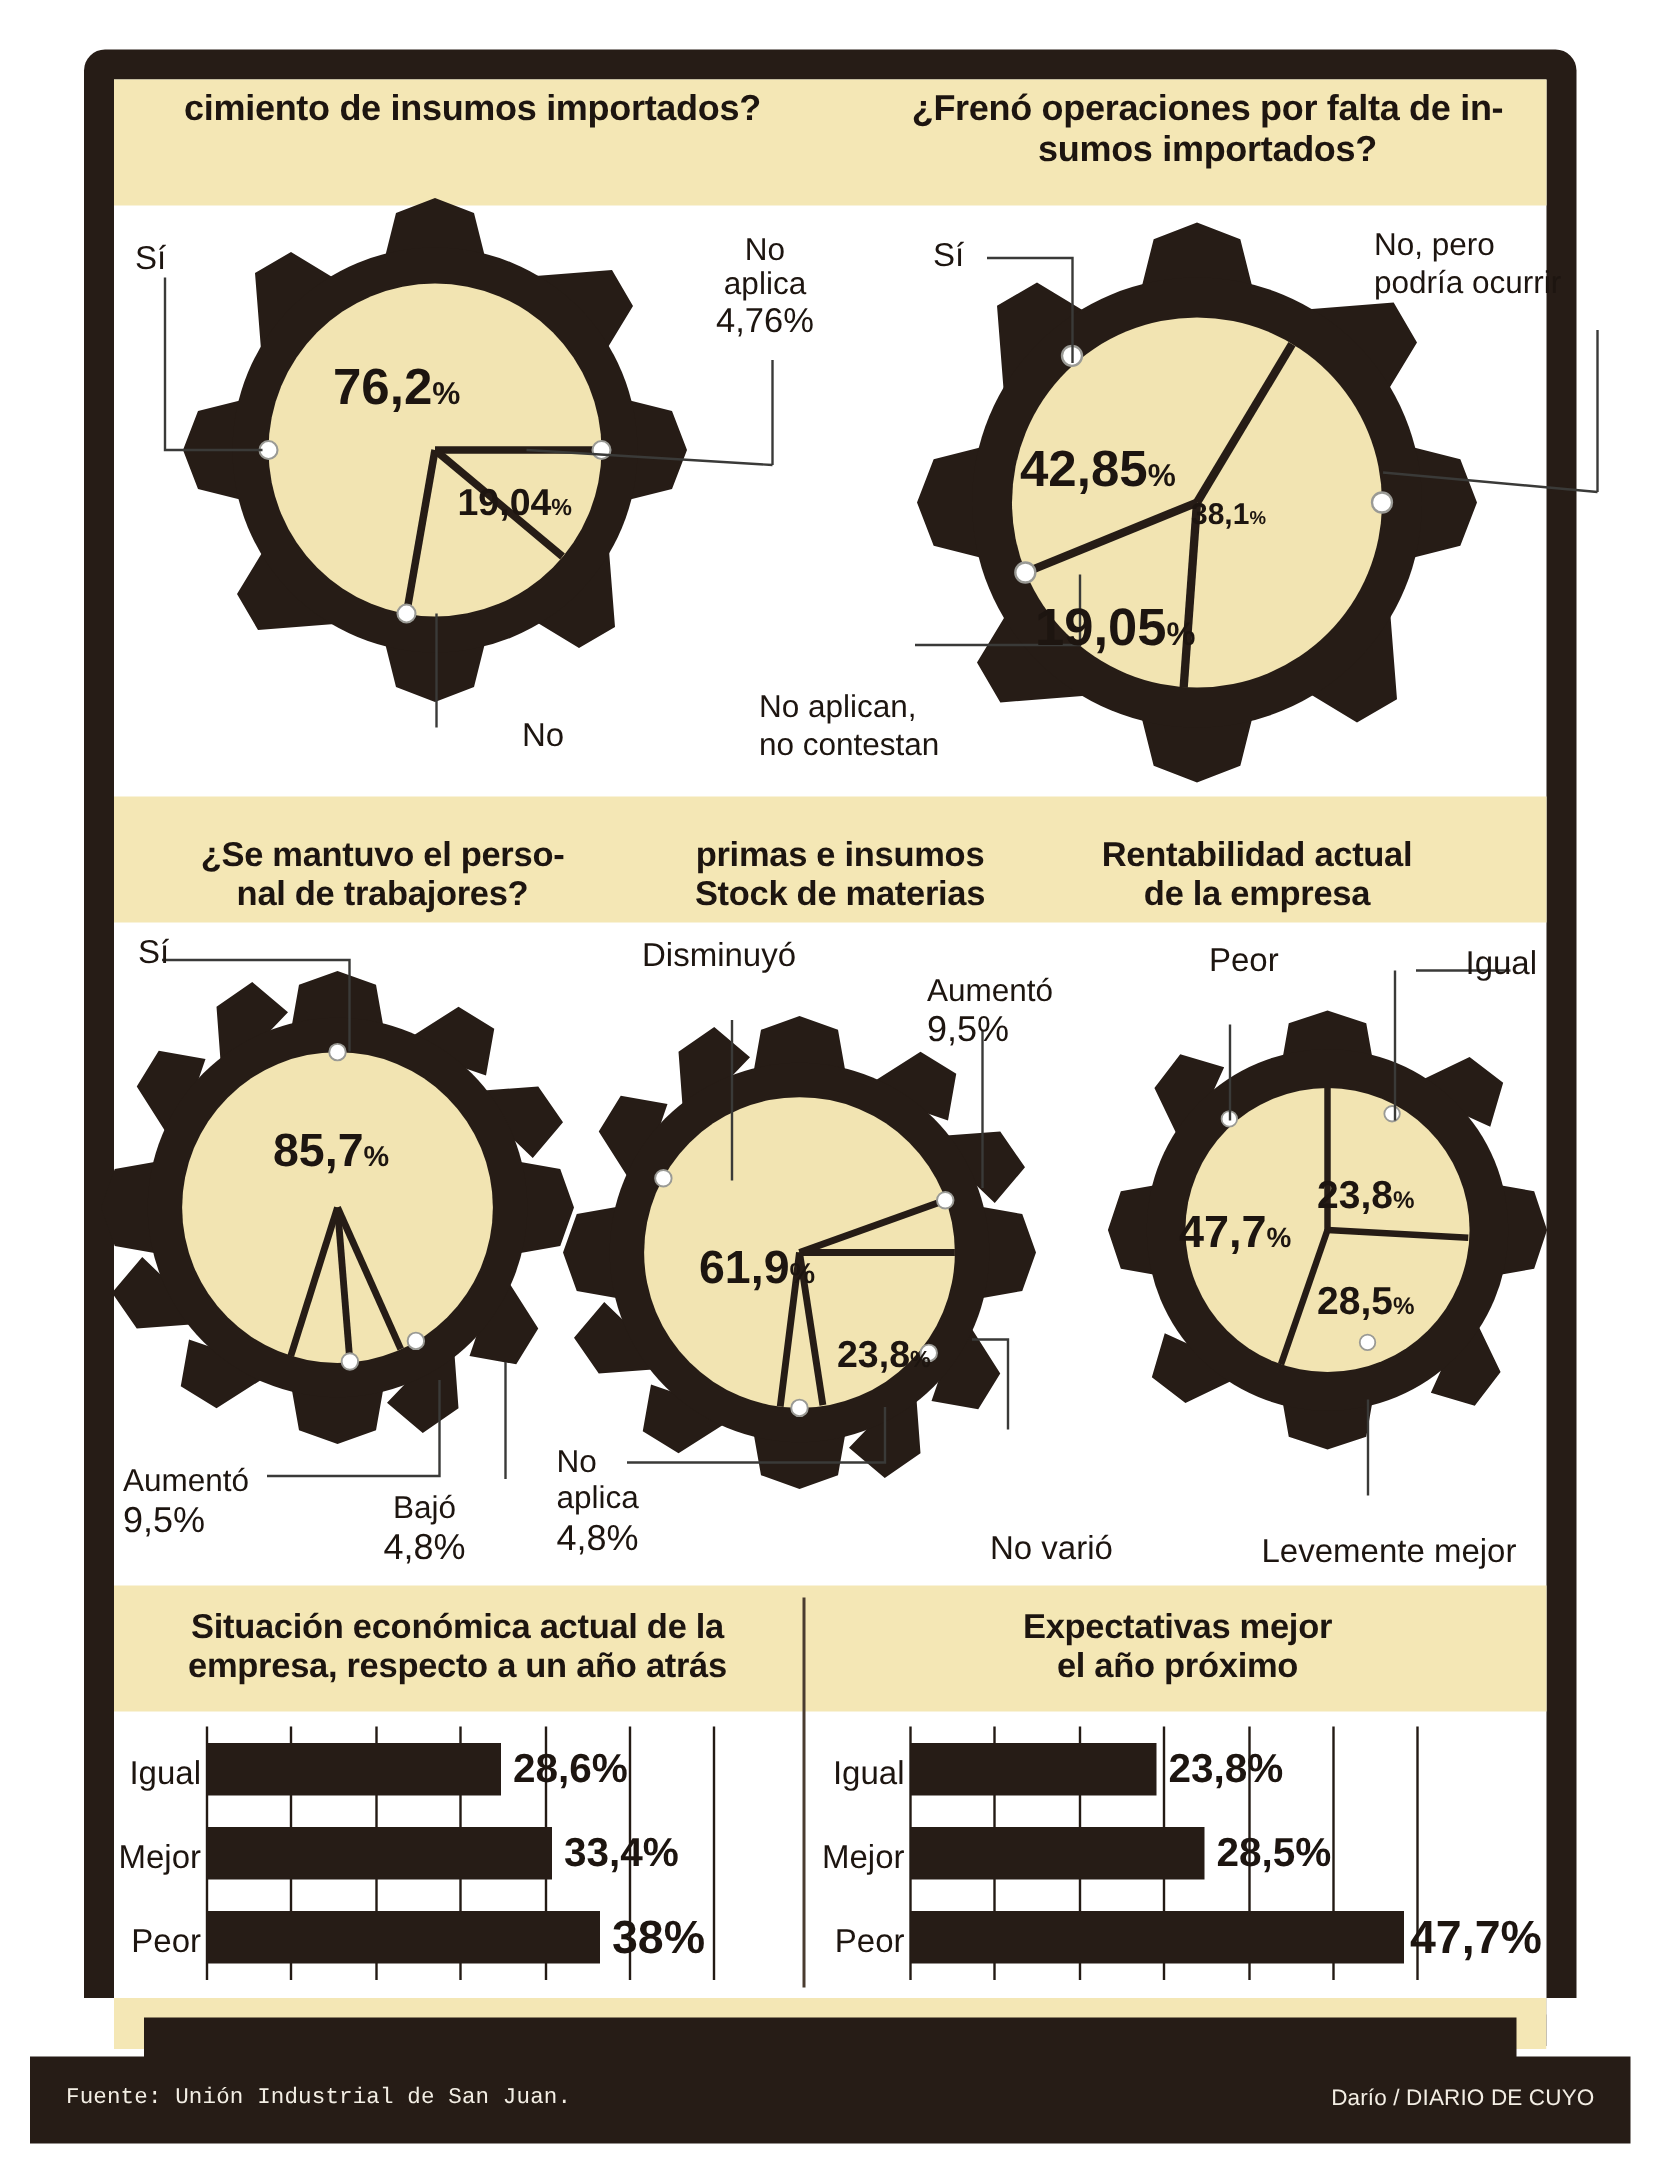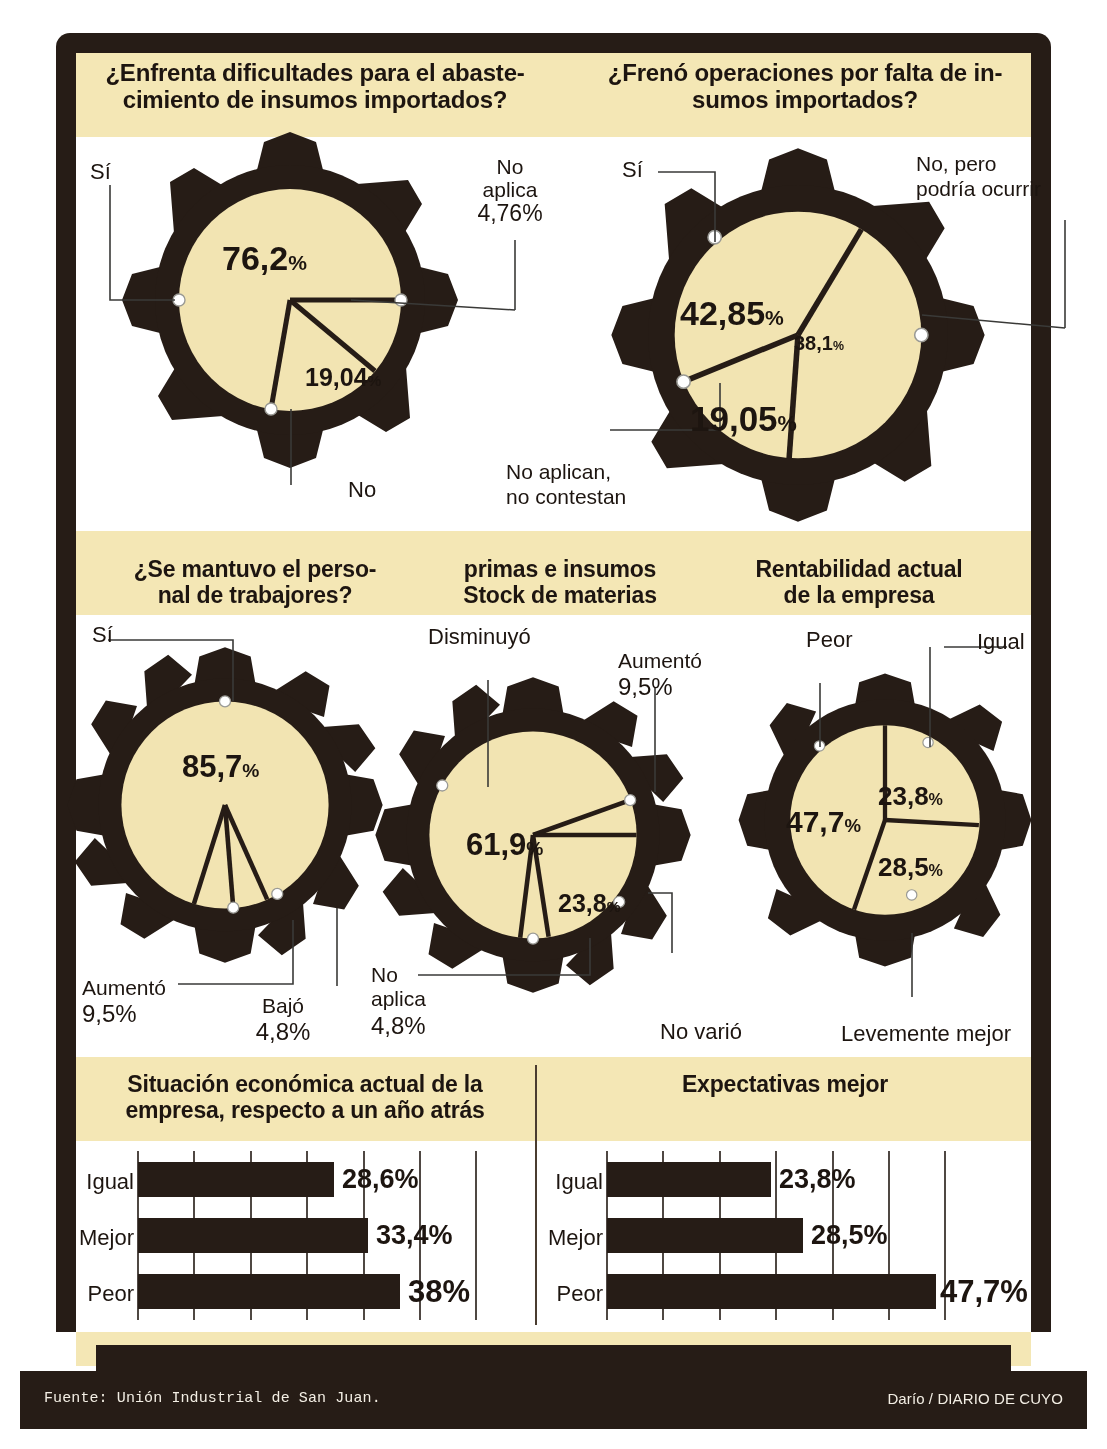--- a/index.html
+++ b/index.html
@@ -33,21 +33,20 @@
 </style>
 </head>
 <body>
 
 <div class="frame"></div>
 <div class="frame-inner"></div>
 
 <div class="band" style="left:76px;top:53px;width:955px;height:84px;"></div>
 
 <div class="panel-title" style="left:80px;top:60px;width:470px;font-size:24px;">
-  <div>¿Enfrenta dificultades para el abaste-</div>
   <div>cimiento de insumos importados?</div>
 </div>
 
 <div class="panel-title" style="left:585px;top:60px;width:440px;font-size:24px;">
   <div>¿Frenó operaciones por falta de in-</div>
   <div>sumos importados?</div>
 </div>
 
 <div class="gearzone" style="left:110px;top:120px;width:360px;height:360px;">
   <svg width="360" height="360" viewBox="0 0 360 360">
@@ -89,21 +88,21 @@
 
 <div class="lbl" style="left:90px;top:160px;font-size:22px;">Sí</div>
 <div class="lbl" style="left:348px;top:478px;font-size:22px;">No</div>
 <div class="lbl c" style="left:455px;top:155px;width:110px;font-size:21px;">
   <div>No</div>
   <div>aplica</div>
   <div class="b" style="font-size:23px;">4,76%</div>
 </div>
 
 <div class="lbl b" style="left:222px;top:240px;font-size:34px;"><span>76,2</span><span class="pct-small">%</span></div>
-<div class="lbl b" style="left:305px;top:322px;font-size:25px;margin-top:42px;"><span>19,04</span><span class="pct-small">%</span></div>
+<div class="lbl b" style="left:305px;top:322px;font-size:25px;"><span>19,04</span><span class="pct-small">%</span></div>
 
 <div class="gearzone" style="left:598px;top:135px;width:400px;height:400px;">
   <svg width="400" height="400" viewBox="0 0 360 360">
     <g>
       <path fill="#261c16" d="
         M180 12 L206 22 L214 54 L146 54 L154 22 Z
         M298 60 L312 84 L295 112 L247 64 Z
         M348 180 L338 206 L306 214 L306 146 L338 154 Z
         M300 298 L276 312 L248 295 L296 247 Z
         M180 348 L154 338 L146 306 L214 306 L206 338 Z
@@ -151,21 +150,21 @@
 <div class="band" style="left:76px;top:531px;width:955px;height:84px;"></div>
 
 <div class="panel-title" style="left:80px;top:557px;width:350px;font-size:23px;">
   <div>¿Se mantuvo el perso-</div>
   <div>nal de trabajores?</div>
 </div>
 <div class="panel-title" style="left:400px;top:557px;width:320px;font-size:23px;">
   <div>primas e insumos</div>
   <div>Stock de materias</div>
 </div>
-<div class="panel-title" style="left:704px;top:557px;width:310px;font-size:23px;">
+<div class="panel-title" style="left:683px;top:557px;width:310px;font-size:23px;">
   <div>Rentabilidad actual</div>
   <div>de la empresa</div>
 </div>
 
 <div class="gearzone" style="left:60px;top:640px;width:330px;height:330px;">
   <svg width="330" height="330" viewBox="0 0 360 360">
     <g>
       <path fill="#261c16" d="
         M180 8 L208 18 L214 52 L146 52 L152 18 Z
         M268 34 L294 50 L288 84 L224 62 Z
@@ -318,20 +317,21 @@
 <div class="band" style="left:76px;top:1057px;width:955px;height:84px;"></div>
 
 <div class="vline" style="left:535px;top:1065px;height:260px;width:2px;background:#4a3c30;"></div>
 
 <div class="panel-title" style="left:80px;top:1072px;width:450px;font-size:23px;">
   <div>Situación económica actual de la</div>
   <div>empresa, respecto a un año atrás</div>
 </div>
 <div class="panel-title" style="left:545px;top:1072px;width:480px;font-size:23px;">
   <div>Expectativas mejor</div>
+  <div>el año próximo</div>
 </div>
 
 <svg style="position:absolute;left:76px;top:1145px;" width="460" height="180">
   <g stroke="#231a14" stroke-width="1.6">
     <line x1="62" y1="6" x2="62" y2="175"></line>
     <line x1="118" y1="6" x2="118" y2="175"></line>
     <line x1="175" y1="6" x2="175" y2="175"></line>
     <line x1="231" y1="6" x2="231" y2="175"></line>
     <line x1="288" y1="6" x2="288" y2="175"></line>
     <line x1="344" y1="6" x2="344" y2="175"></line>

